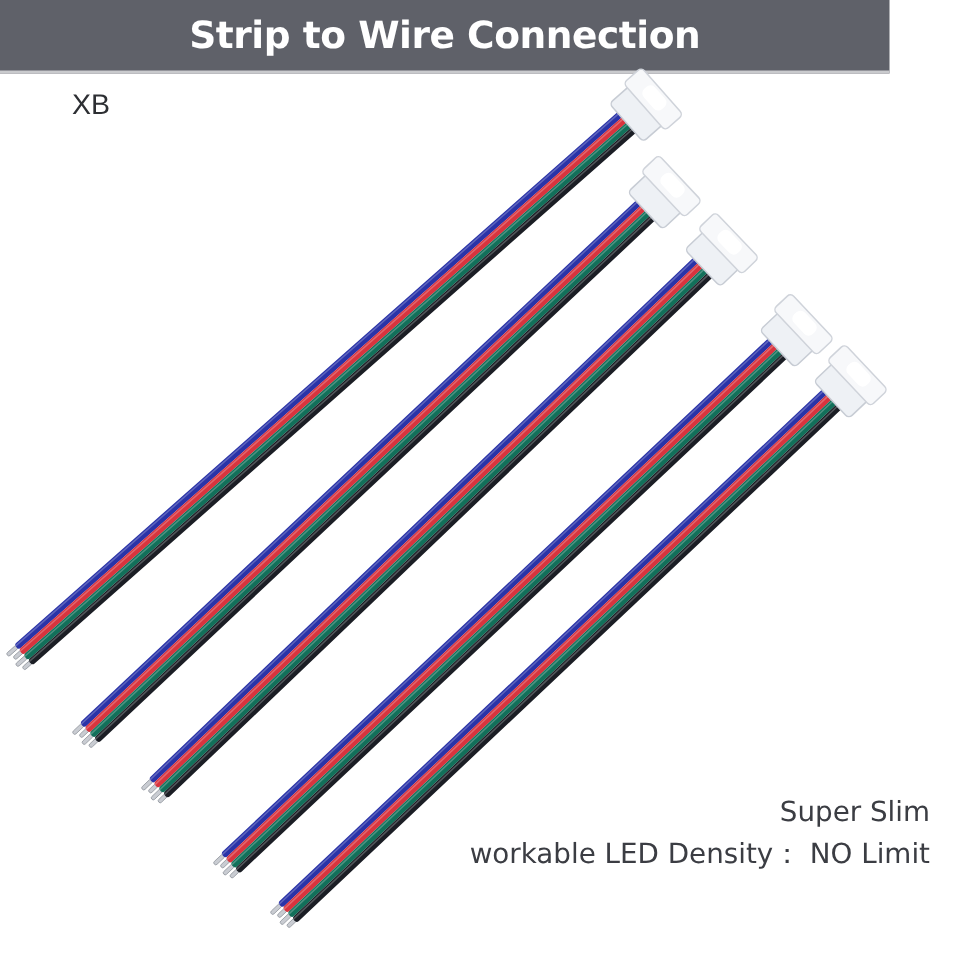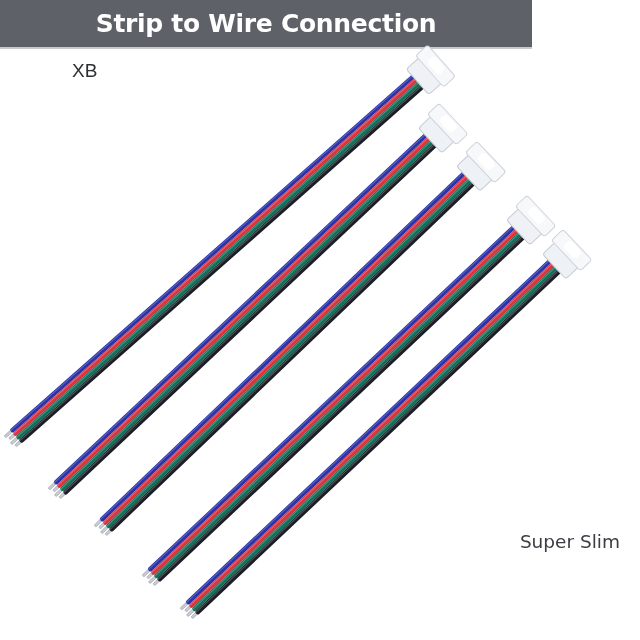--- a/index.html
+++ b/index.html
@@ -1,31 +1,31 @@
 <!DOCTYPE html>
 <html><head>
 <meta charset="utf-8">
 <style>
   html, body { margin:0; padding:0; }
   body {
     width:640px; height:640px; overflow:hidden; background:#ffffff;
     position:relative; font-family:"DejaVu Sans", sans-serif;
   }
   .header {
-    position:absolute; left:0; top:0; width:532px; height:47px;
+    position:absolute; left:0; top:0; width:593px; height:47px;
     background:#5f6169; border-bottom:2px solid #c9cacd;
     display:flex; align-items:center; justify-content:center;
   }
   .header-title {
     color:#ffffff; font-family:"DejaVu Sans", sans-serif; font-weight:bold;
     font-size:25px; letter-spacing:-0.3px;
   }
   .brand {
     position:absolute; left:48px; top:60px; font-family:"Liberation Sans", sans-serif;
-    font-size:19px; color:#2d2f33;margin-left:24px;
+    font-size:19px; color:#2d2f33;
   }
   .scene { position:absolute; left:0; top:0; width:640px; height:640px; }
   .caption {
     position:absolute; right:20px; top:528px; text-align:right;
     font-family:"DejaVu Sans", sans-serif; color:#3b3d43; font-size:18.5px; line-height:28px;margin-left:36px;
   }
   .caption div { white-space:nowrap; }
 </style>
 </head>
 <body>
@@ -126,13 +126,14 @@
         <rect x="2" y="5.3999999999999995" width="502.55819661937187" height="1" fill="rgba(255,255,255,0.25)"></rect>
         <rect x="500.55819661937187" y="-17" width="30" height="34" rx="3" fill="#eef1f5" stroke="#c7ccd4" stroke-width="1"></rect>
         <rect x="516.5581966193719" y="-21" width="16" height="42" rx="3" fill="#f7f8fa" stroke="#cfd3da" stroke-width="1"></rect>
         <rect x="520.5581966193719" y="-9" width="10" height="18" rx="4" fill="#ffffff"></rect>
       </g>
     </g>
 </svg>
 
 <div class="caption">
   <div>Super Slim</div>
+  <div>workable LED Density： NO Limit</div>
 </div>
 
 </body></html>

